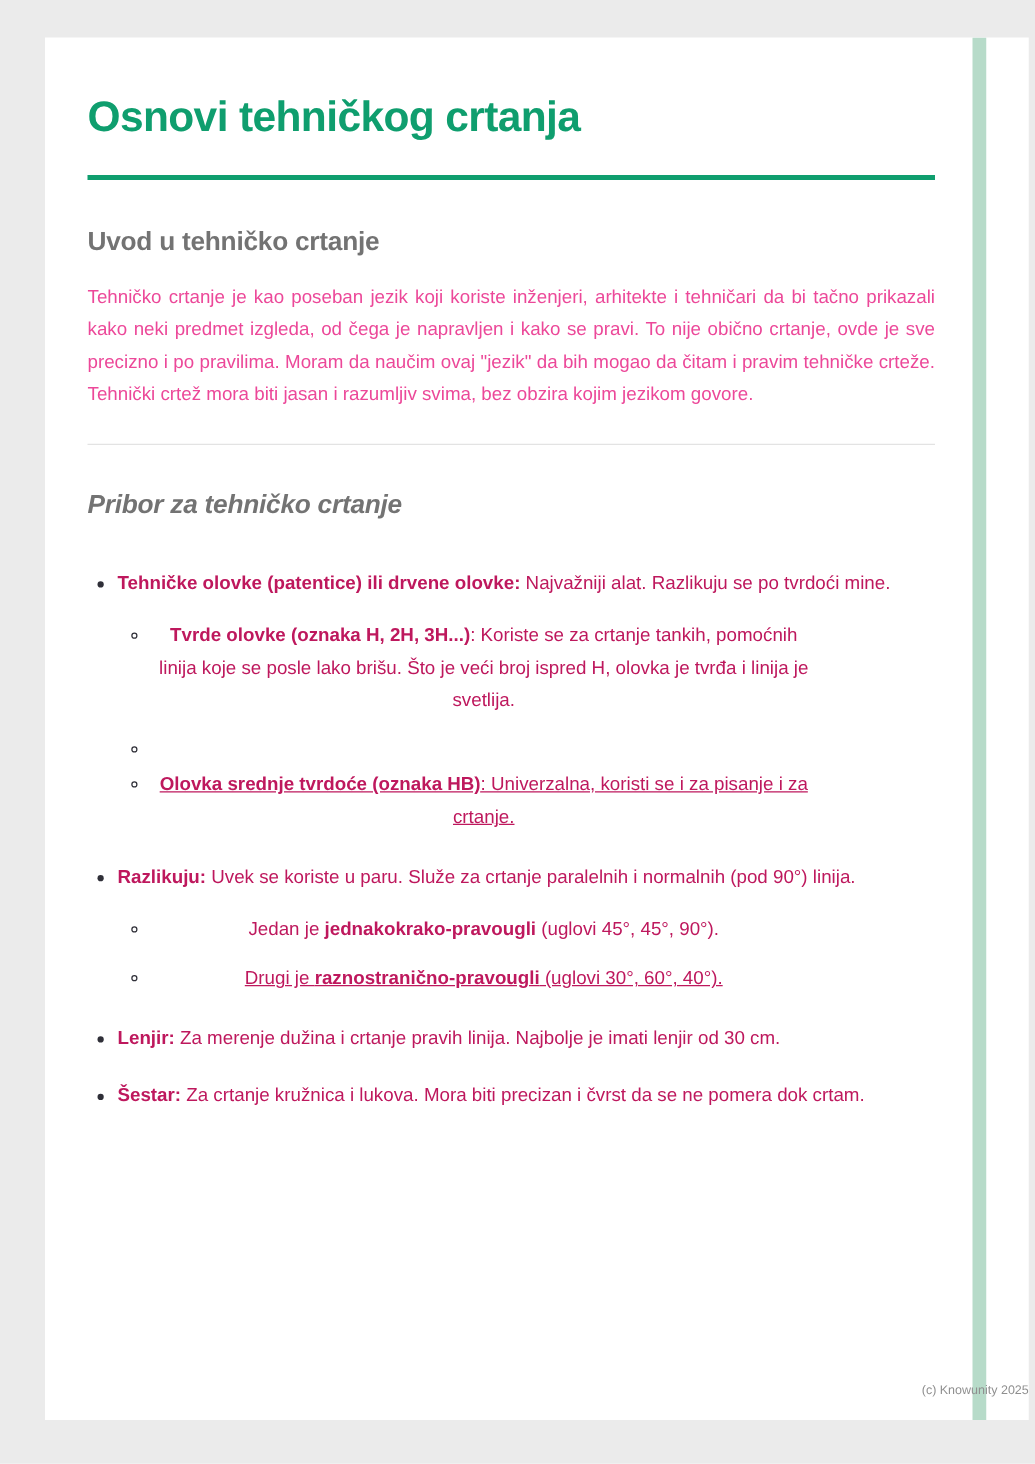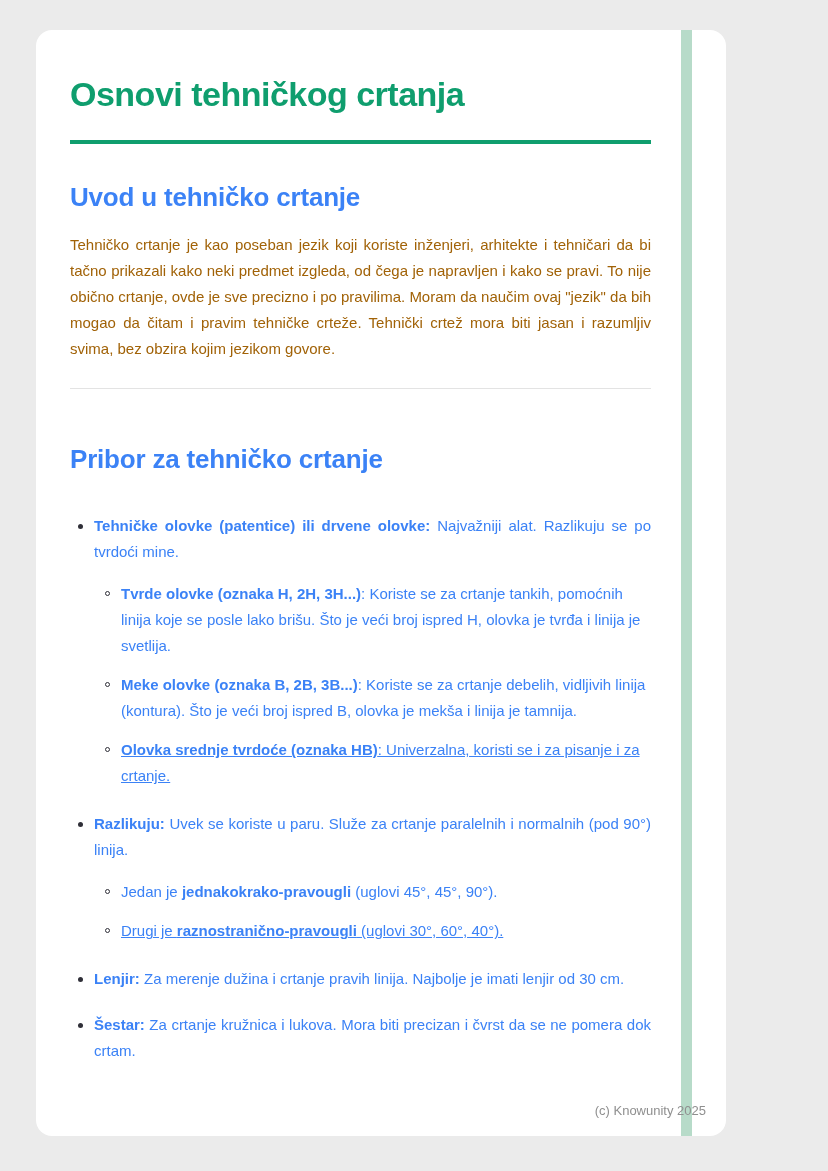--- a/index.html
+++ b/index.html
@@ -4,46 +4,45 @@
 <style>
   * { margin:0; padding:0; box-sizing:border-box; }
   html,body { width:828px; height:1171px; }
   body {
     background:#ebebeb;
     font-family:"Liberation Sans","DejaVu Sans",sans-serif;
     color:#2f2f38;
   }
   .page {
     position:relative;
-    width:690px; height:1106px;
+    width:787px; height:1106px;
     margin:30px 0 0 36px;
     background:#ffffff;
     overflow:hidden;
-    border-radius:16px;
   }
   .accent-strip {
     position:absolute; top:0; bottom:0; right:34px; width:11px;
     background:#b7dbc9;
   }
   .content { position:relative; padding:46px 75px 0 34px; }
 
   .doc-title {
     color:#0f9e6e; font-size:34px; font-weight:bold; letter-spacing:-0.5px;
     line-height:1.1;
   }
   .title-rule { height:4px; background:#0f9e6e; margin-top:27px; }
 
   .section-heading {
-    color:#3b82f6; font-size:26px; font-weight:bold; letter-spacing:-0.2px;
+    color:#737373; font-size:21px; font-weight:bold; letter-spacing:-0.2px;
   }
   .sh-1 { margin-top:38px; }
-  .sh-2 { margin-top:55px; }
+  .sh-2 { margin-top:36px;font-style:italic; }
 
   .body-text {
-    font-size:15px; line-height:26px; color:#a16207;
+    font-size:15px; line-height:26px; color:#ec4899;
     text-align:justify; margin-top:19px;
   }
 
   .section-divider { height:1px; background:#e3e3e3; margin-top:26px; }
 
   ul { list-style:none; }
   .top-list { margin-top:38px; }
   .top-item { display:flex; margin-bottom:20px; }
   .sub-list { margin-top:16px; }
   .sub-item { display:flex; margin-bottom:13px; }
@@ -52,29 +51,29 @@
   .bullet-dot {
     flex:0 0 auto; width:5px; height:5px; border-radius:50%;
     background:#2f2f38; margin:11px 11px 0 8px;
   }
   .bullet-circle {
     flex:0 0 auto; width:5px; height:5px; border-radius:50%;
     border:1.2px solid #2f2f38; background:transparent;
     margin:10px 11px 0 11px;
   }
   .li-body {
-    font-size:15px; line-height:26px; color:#3b82f6; text-align:justify;
+    font-size:15px; line-height:26px; color:#be185d; text-align:justify;
     flex:1 1 auto;
   }
-  .sub-item .li-body { text-align:left; max-width:532px; }
+  .sub-item .li-body { text-align:center; max-width:532px; }
   .li-body strong { font-weight:bold; }
 
   .page-footer {
-    position:absolute; right:20px; bottom:18px;
-    font-size:13px; color:#8f8f8f; z-index:2;
+    position:absolute; right:0; bottom:18px;
+    font-size:10px; color:#8f8f8f; z-index:2;
   }
 </style>
 </head>
 <body>
 
 <div class="page">
   <div class="accent-strip"></div>
 
   <div class="content">
 
@@ -96,23 +95,20 @@
           <strong>Tehničke olovke (patentice) ili drvene olovke:</strong><span> Najvažniji alat. Razlikuju se po tvrdoći mine.</span>
           <ul class="sub-list">
             <li class="sub-item">
               <span class="bullet-circle"></span>
               <div class="li-body">
                 <span></span><strong>Tvrde olovke (oznaka H, 2H, 3H...)</strong><span>: Koriste se za crtanje tankih, pomoćnih linija koje se posle lako brišu. Što je veći broj ispred H, olovka je tvrđa i linija je svetlija.</span>
               </div>
             </li>
             <li class="sub-item">
               <span class="bullet-circle"></span>
-              <div class="li-body">
-                <span></span><strong>Meke olovke (oznaka B, 2B, 3B...)</strong><span>: Koriste se za crtanje debelih, vidljivih linija (kontura). Što je veći broj ispred B, olovka je mekša i linija je tamnija.</span>
-              </div>
             </li>
             <li class="sub-item">
               <span class="bullet-circle"></span>
               <div class="li-body">
                 <span></span><strong>Olovka srednje tvrdoće (oznaka HB)</strong><span>: Univerzalna, koristi se i za pisanje i za crtanje.</span>
               </div>
             </li>
           </ul>
         </div>
       </li>

